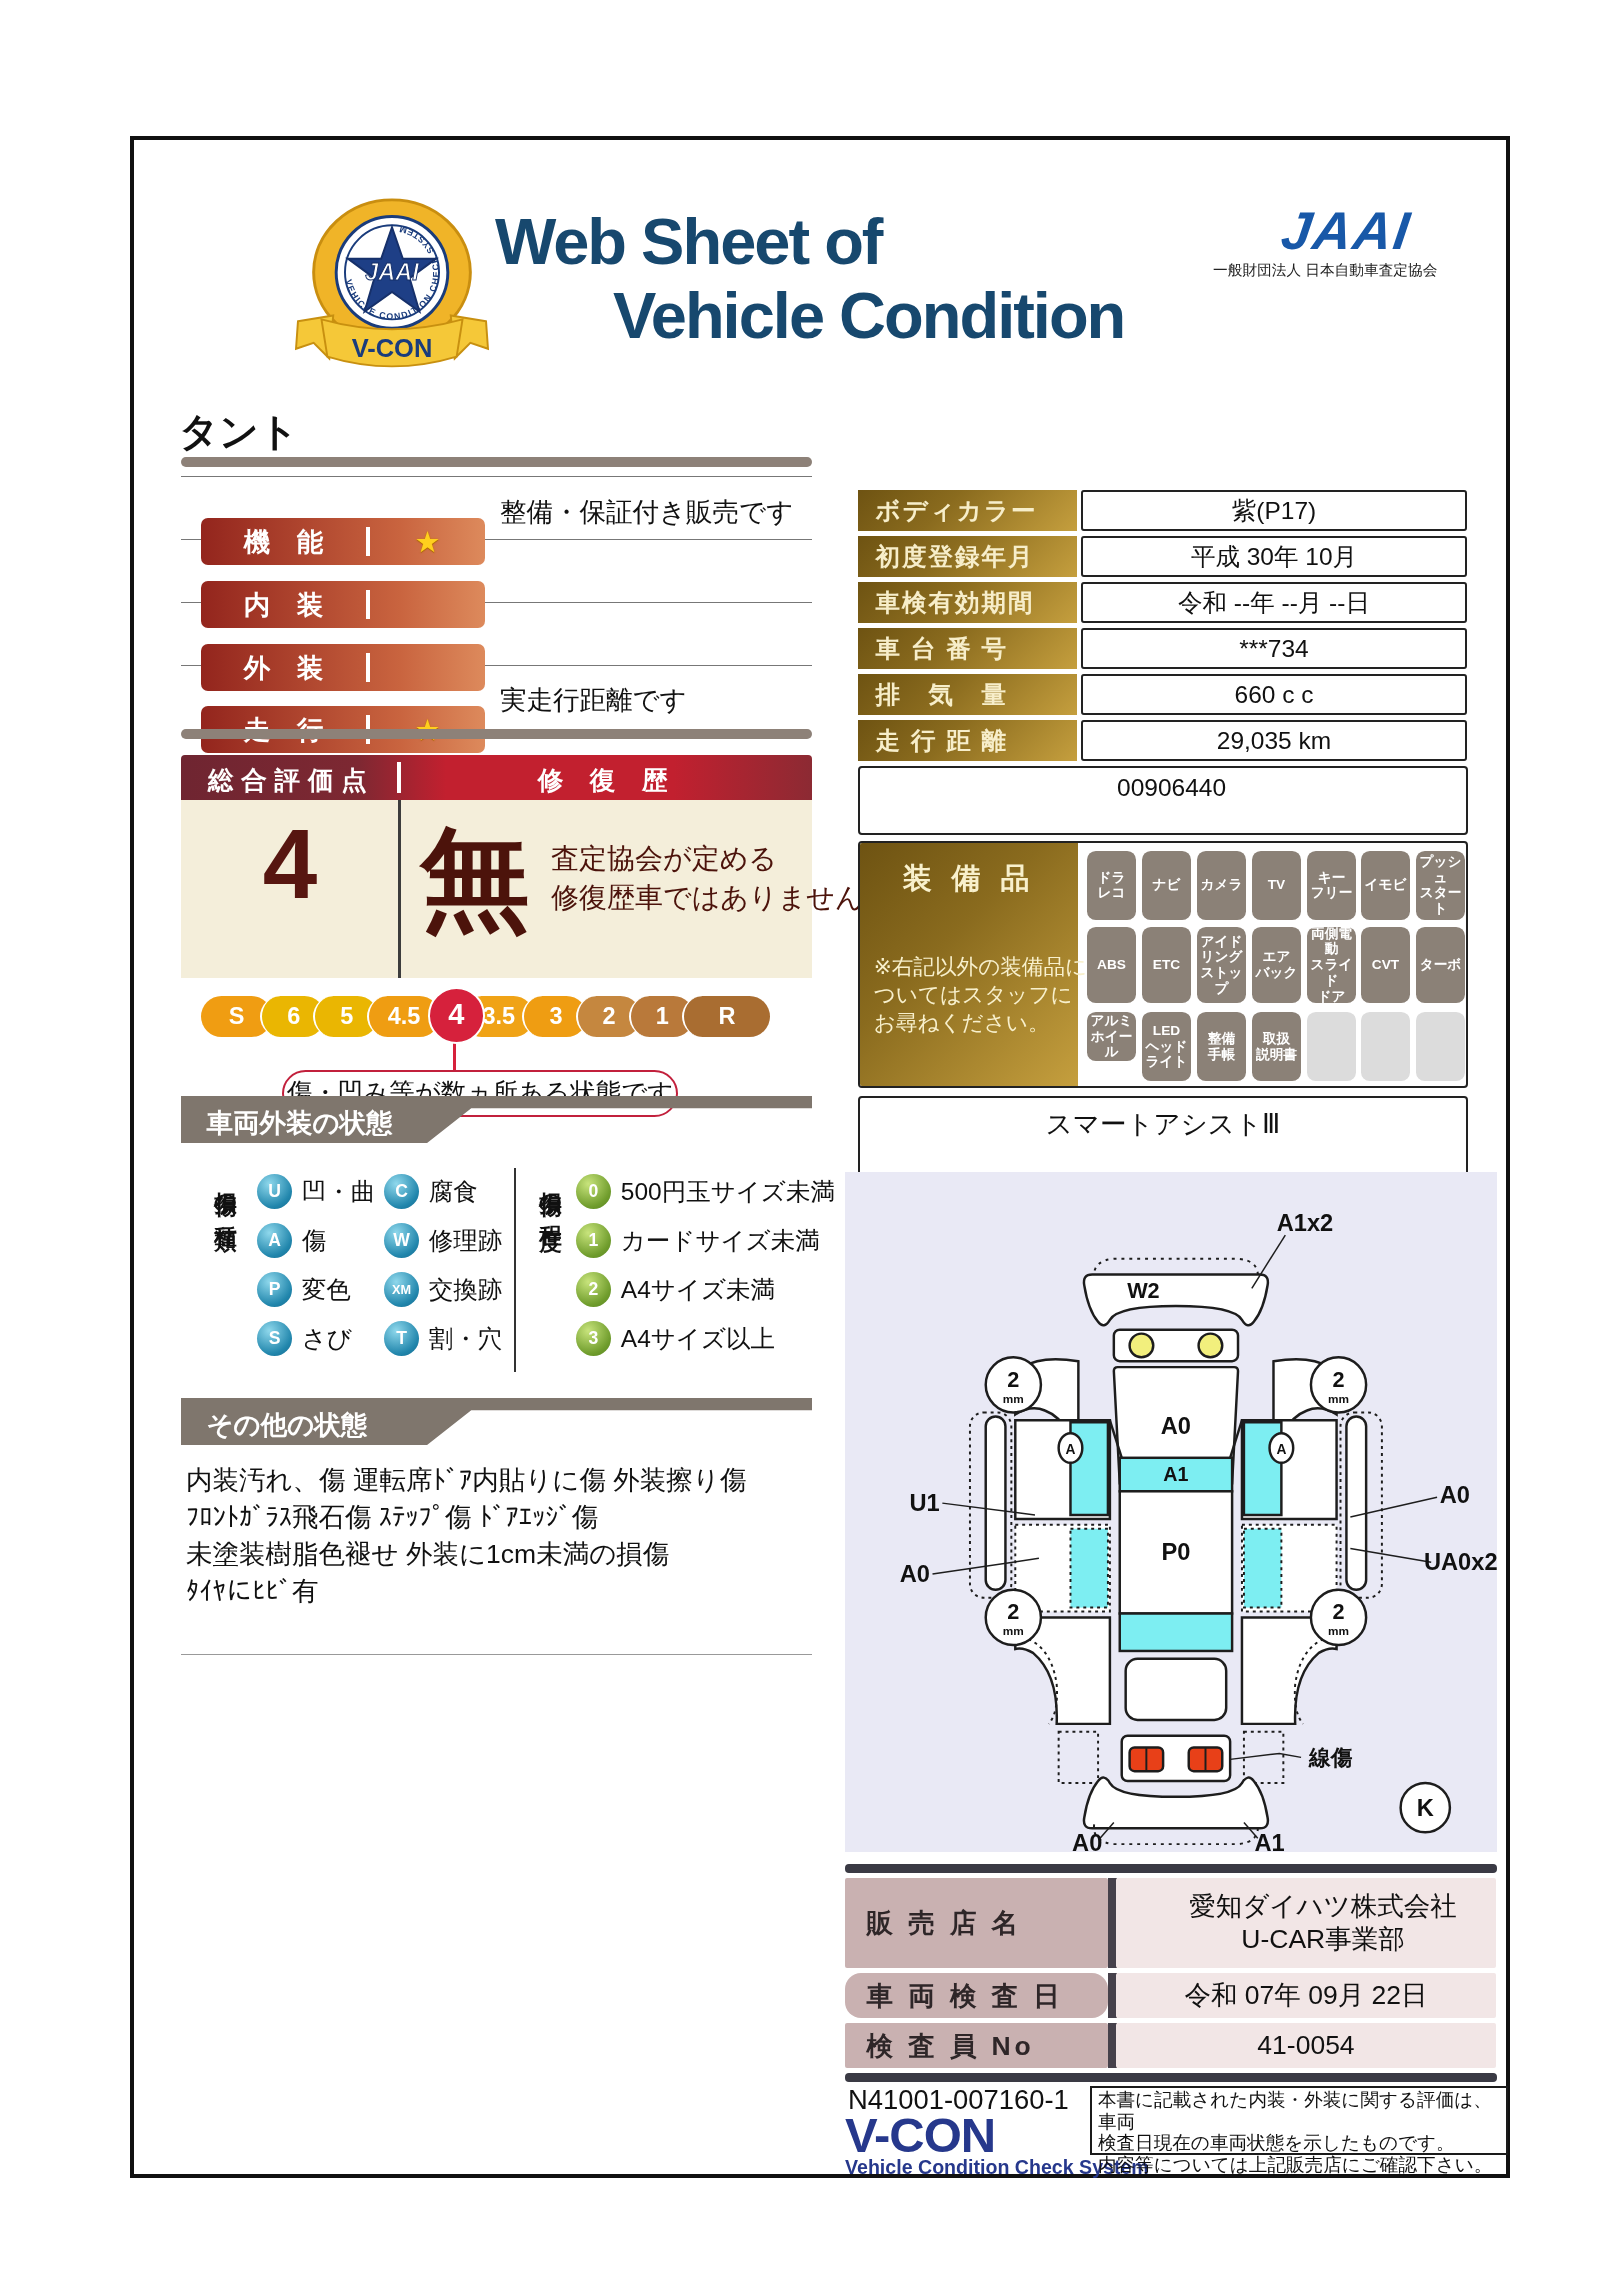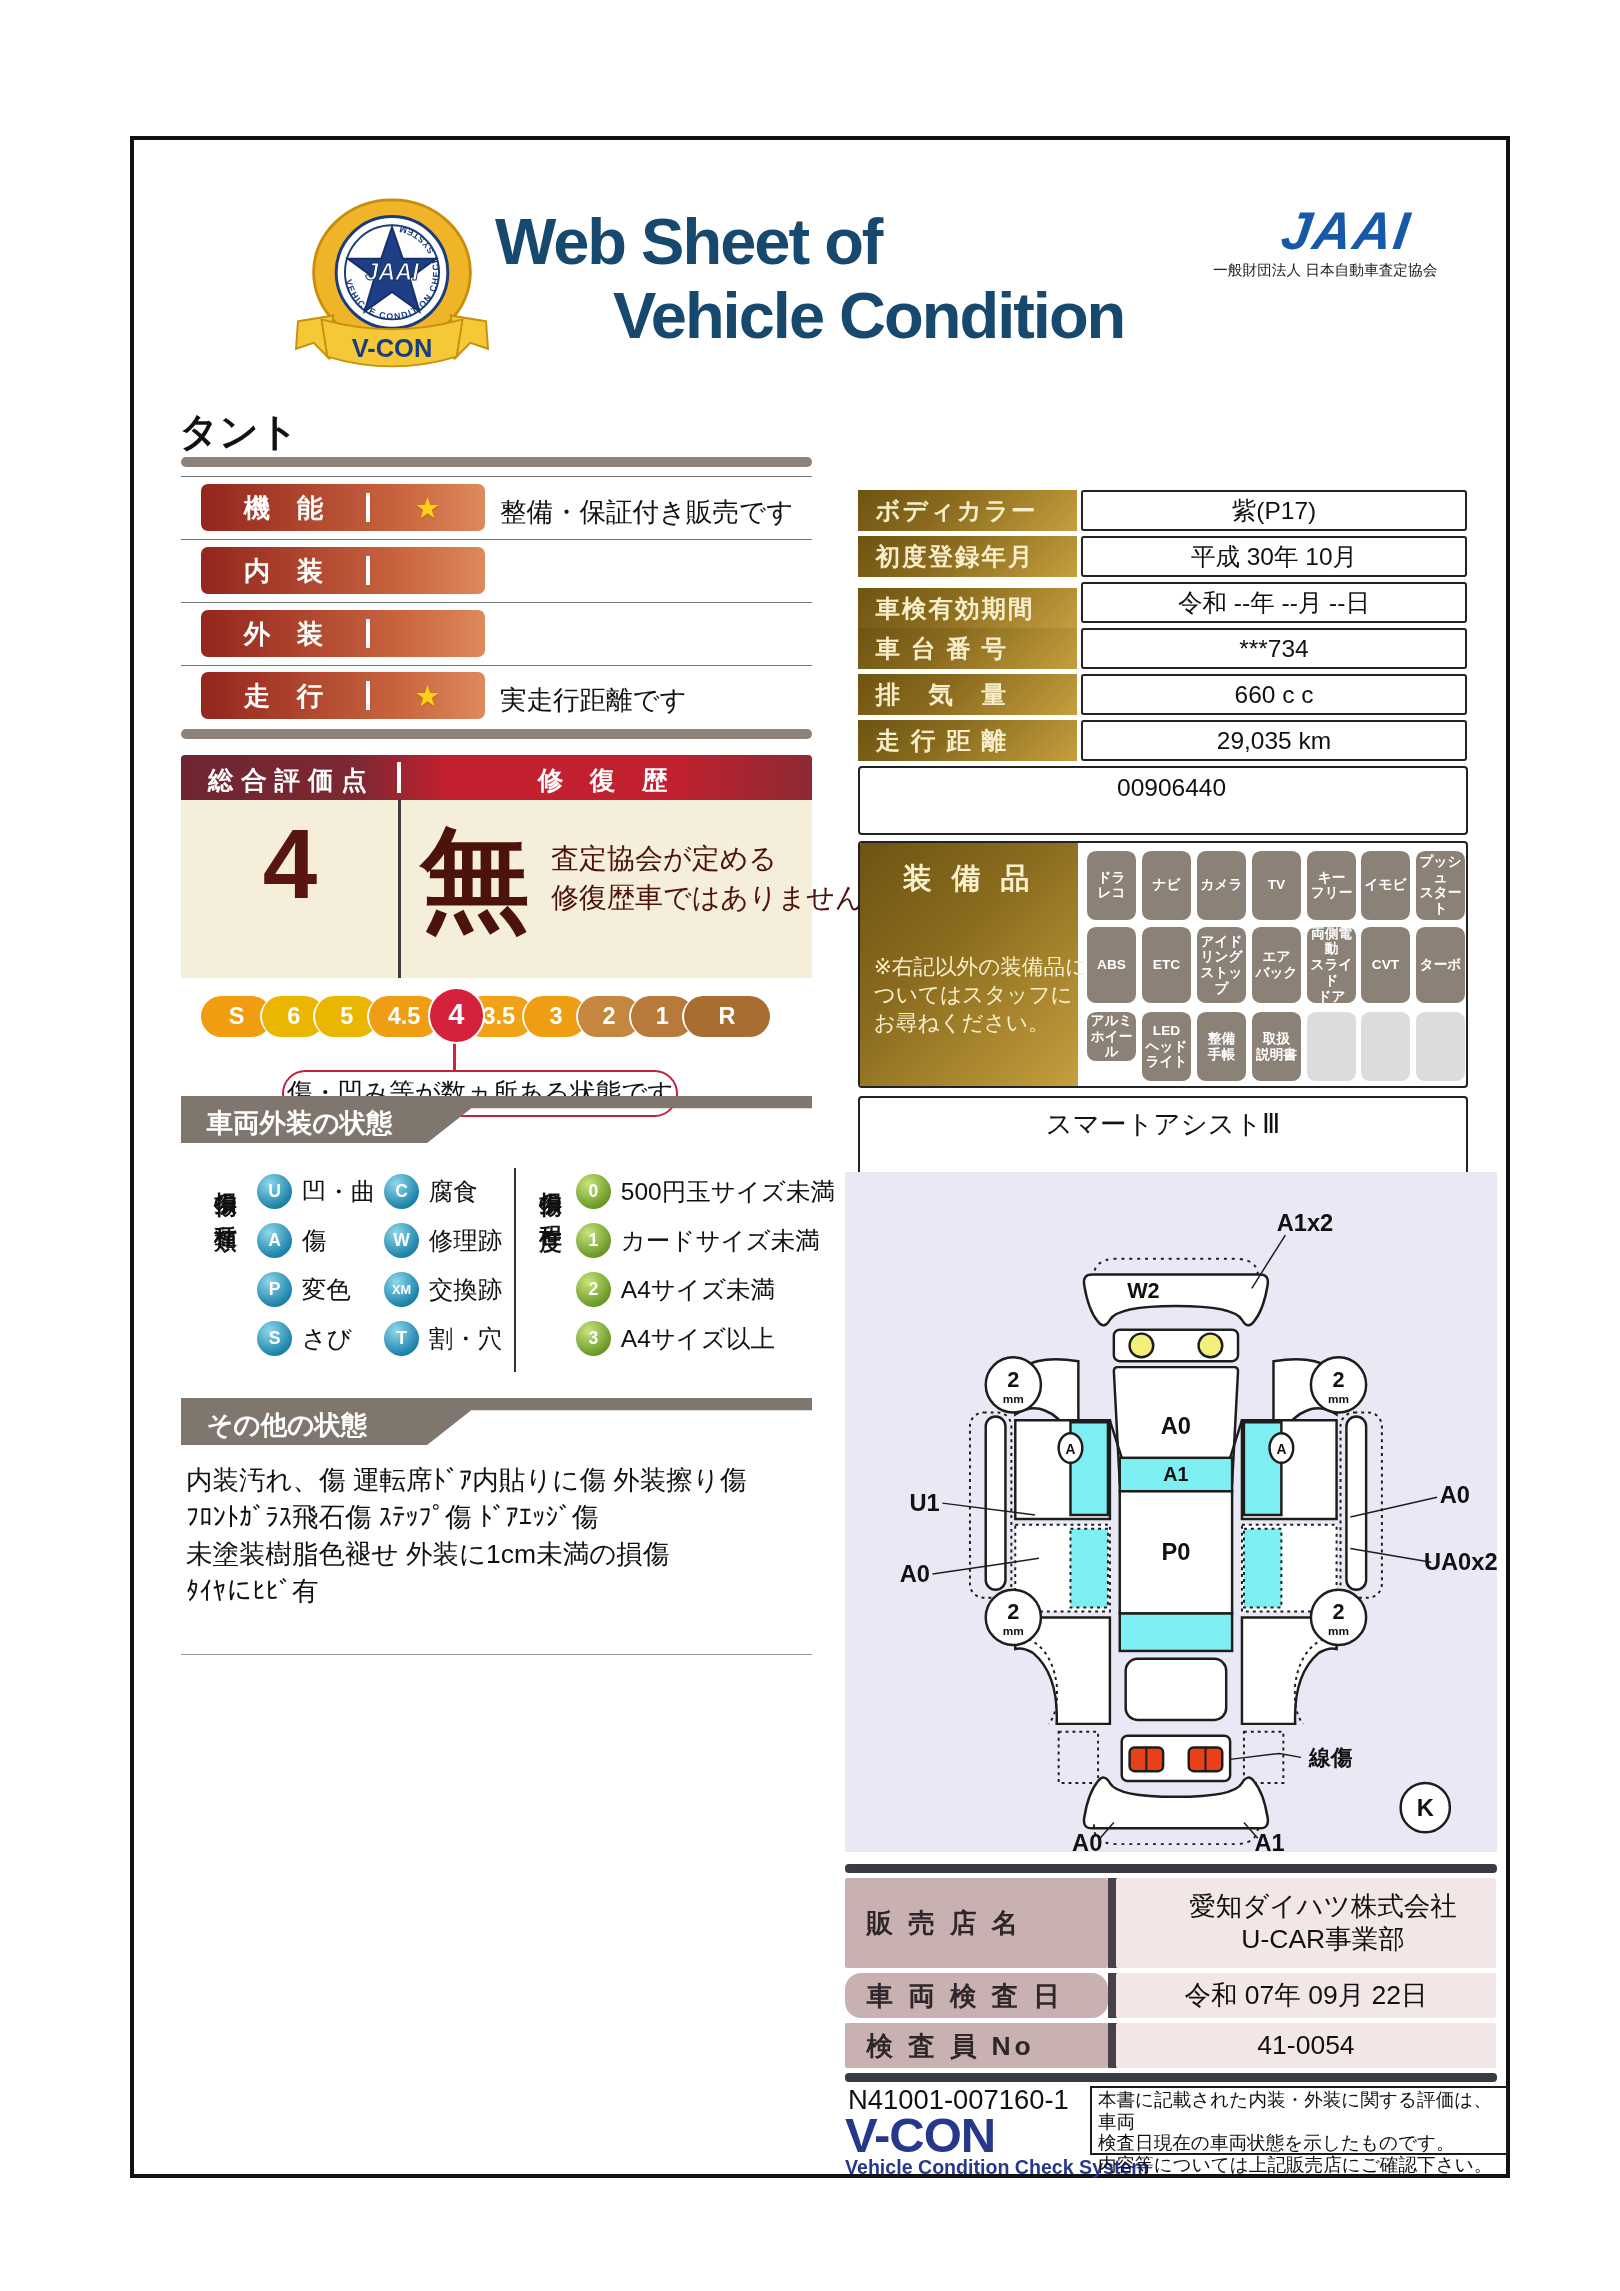--- a/index.html
+++ b/index.html
@@ -13,21 +13,21 @@
   .title2 { left:613px; top:278px; font-size:65px; font-weight:800; color:#17486e; letter-spacing:-2px; }
   .jaai-logo { left:1282px; top:200px; font-size:53px; font-weight:800; font-style:italic; color:#1858a8; transform:skewX(-8deg); letter-spacing:2px; }
   .jaai-sub { left:1213px; top:261px; font-size:14.7px; color:#222; }
   .vname { left:179px; top:405px; font-size:39px; font-weight:bold; color:#111; }
   .taupe { background:#8d8178; border-radius:4.9px; height:9.8px; width:631px; left:181px; }
 
   
   .hr-thin { left:181px; width:631px; height:1px; background:#777; }
   .rbar { left:201px; width:284px; height:47px; border-radius:6.9px;
           background:linear-gradient(90deg,#93251d,#c9643f 70%,#dd8a5c);
-          display:flex; align-items:center; color:#fff; }
+          display:flex; align-items:center; color:#fff;margin-top:34px; }
   .rbar-label { width:165px; text-align:center; font-size:26.5px; font-weight:bold; }
   .rbar-div { width:3.9px; height:29px; background:#fff; }
   .rbar-star { flex:1; text-align:center; font-size:29px; color:#ffcf1e;
                text-shadow:0 0 2px #c87800, 0 1px 1px #a06000; }
   .rnote { left:500px; font-size:26.5px; color:#111; }
 
   
   .ov-head { left:181px; top:755px; width:631px; height:45px; border-radius:3.9px 3.9px 0 0;
              background:linear-gradient(90deg,#6f2531 0%,#7d2832 28%,#c2202f 42%,#c2202f 78%,#8c2a33 100%); }
   .ov-head-left { left:208px; top:763px; font-size:25.5px; font-weight:bold; color:#fff; letter-spacing:7.8px; }
@@ -201,21 +201,21 @@
     <span class="pill c8">1</span>
     <span class="pill c9">R</span>
   </div>
   <div class="abs stem"></div>
   <div class="abs scale-note">傷・凹み等が数ヵ所ある状態です</div>
 
   <div class="abs info-label gold" style="top:490px;">ボディカラー</div>
   <div class="abs info-value" style="top:490px;">紫(P17)</div>
   <div class="abs info-label gold" style="top:536px;">初度登録年月</div>
   <div class="abs info-value" style="top:536px;">平成 30年 10月</div>
-  <div class="abs info-label gold" style="top:582px;margin-top:6px;">車検有効期間</div>
+  <div class="abs info-label gold" style="top:582px;">車検有効期間</div>
   <div class="abs info-value" style="top:582px;">令和 --年 --月 --日</div>
   <div class="abs info-label gold" style="top:628px;">車 台 番 号</div>
   <div class="abs info-value" style="top:628px;">***734</div>
   <div class="abs info-label gold" style="top:674px;">排　気　量</div>
   <div class="abs info-value" style="top:674px;">660 c c</div>
   <div class="abs info-label gold" style="top:720px;">走 行 距 離</div>
   <div class="abs info-value" style="top:720px;">29,035 km</div>
 
   <div class="abs id-box"></div>
   <div class="abs id-text">00906440</div>

